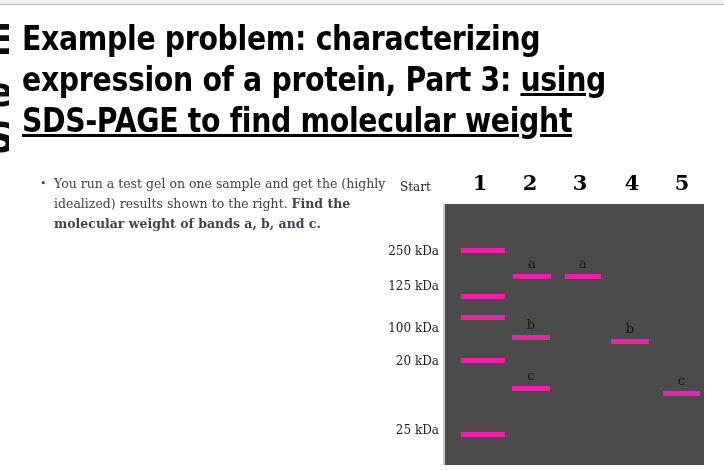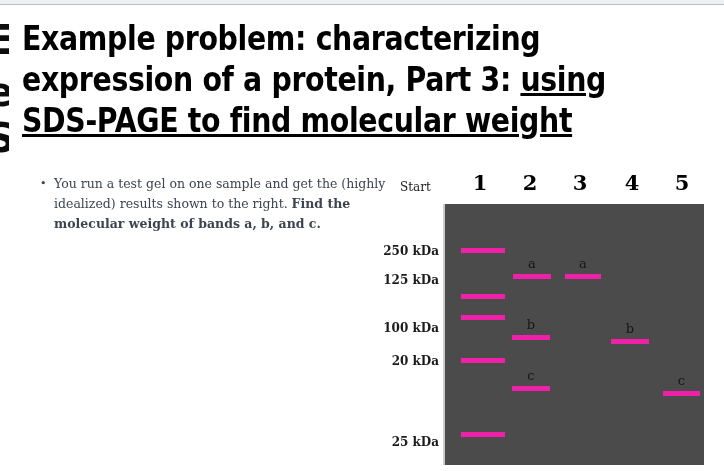--- a/index.html
+++ b/index.html
@@ -126,21 +126,20 @@
     color: #000000;
     line-height: 26px;
   }
 
   .ladder-labels {
     position: absolute;
     left: 0;
     top: 0;
     width: 57px;
     height: 300px;
-    font-weight: bold;
   }
   .ladder-label {
     position: absolute;
     right: 4px;
     font-family: "DejaVu Serif", serif;
     font-size: 12px;
     color: #1b1b1b;
     white-space: nowrap;
     line-height: 12px;
   }
@@ -205,24 +204,24 @@
     <div class="lane-numbers">
       <div class="lane-num" style="left:24px">1</div>
       <div class="lane-num" style="left:74px">2</div>
       <div class="lane-num" style="left:124px">3</div>
       <div class="lane-num" style="left:176px">4</div>
       <div class="lane-num" style="left:226px">5</div>
     </div>
 
     <div class="ladder-labels">
       <div class="ladder-label" style="top:79px">250 kDa</div>
-      <div class="ladder-label" style="top:108px">125 kDa</div>
+      <div class="ladder-label" style="top:114px">125 kDa</div>
       <div class="ladder-label" style="top:156px">100 kDa</div>
       <div class="ladder-label" style="top:189px">20 kDa</div>
-      <div class="ladder-label" style="top:270px">25 kDa</div>
+      <div class="ladder-label" style="top:258px">25 kDa</div>
     </div>
 
     <div class="gel">
 
       <div class="band" style="left:16px; top:44px;  width:44px;"></div>
       <div class="band" style="left:16px; top:90px;  width:44px;"></div>
       <div class="band" style="left:16px; top:111px; width:44px;"></div>
       <div class="band" style="left:16px; top:154px; width:44px;"></div>
       <div class="band" style="left:16px; top:228px; width:44px;"></div>
 

